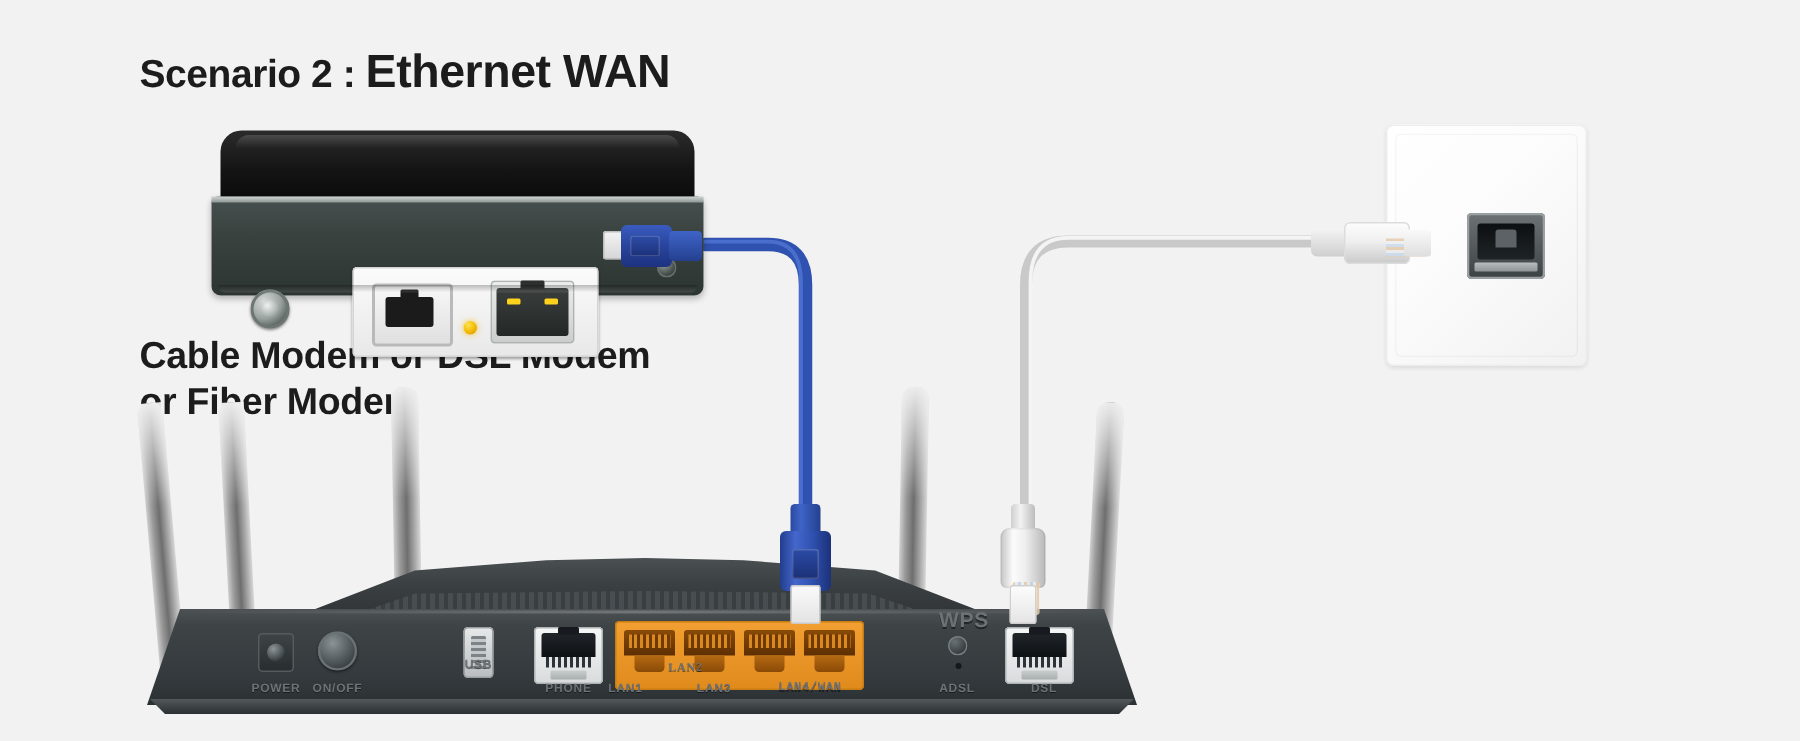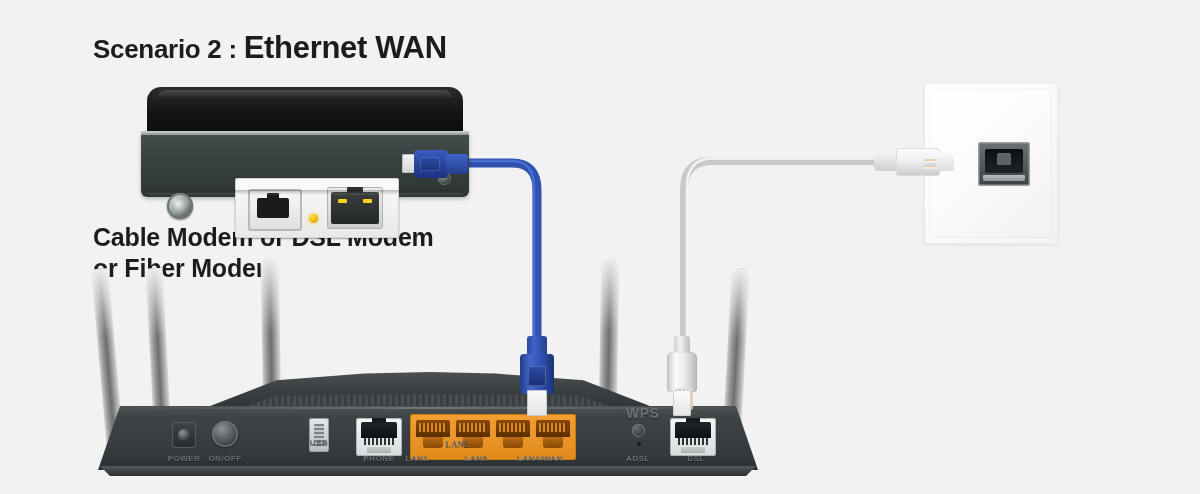--- a/index.html
+++ b/index.html
@@ -484,21 +484,21 @@
           <div class="tongue"></div>
         </div>
       <div class="lan-port" id="lan4">
           <div class="mouth"></div>
           <div class="tongue"></div>
         </div>
     </div>
     <div class="port-label" style="left:296px;top:82px;width:46px;">LAN1</div>
     <div class="port-label" style="left:336px;top:68px;width:46px;font-family:Liberation Serif, serif;">LAN2</div>
     <div class="port-label" style="left:355px;top:82px;width:46px;">LAN3</div>
-    <div class="port-label" style="left:412px;top:82px;width:60px;">LAN4/WAN</div>
+    <div class="port-label" style="left:412px;top:82px;width:60px;font-family:Liberation Mono, monospace;">LAN4/WAN</div>
 
     <div class="wps-label" style="left:528px;top:33px;">WPS</div>
     <div class="reset-btn"></div>
     <div class="port-label" style="left:514px;top:82px;width:52px;">ADSL</div>
 
     <div class="rj-port" id="port-dsl">
       <div class="jack"></div>
         <div class="pins"></div>
         <div class="tab"></div>
     </div>

